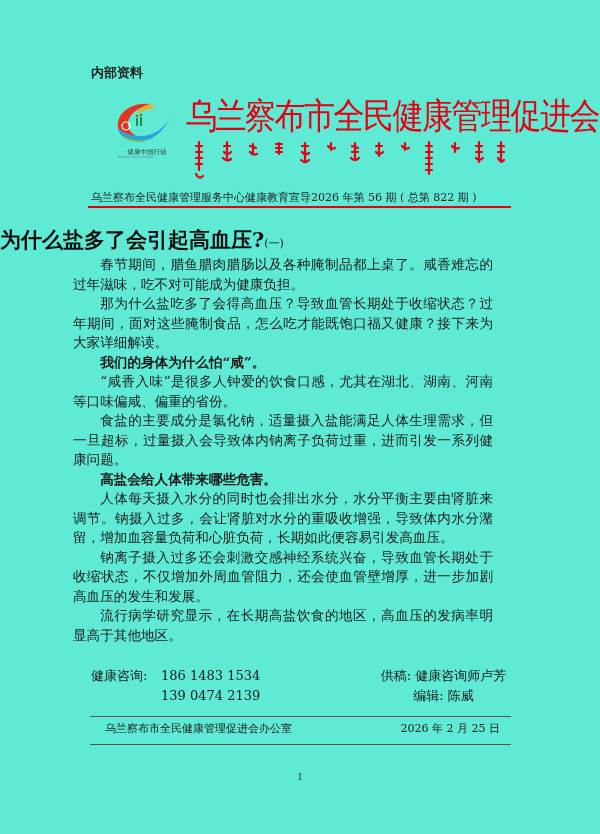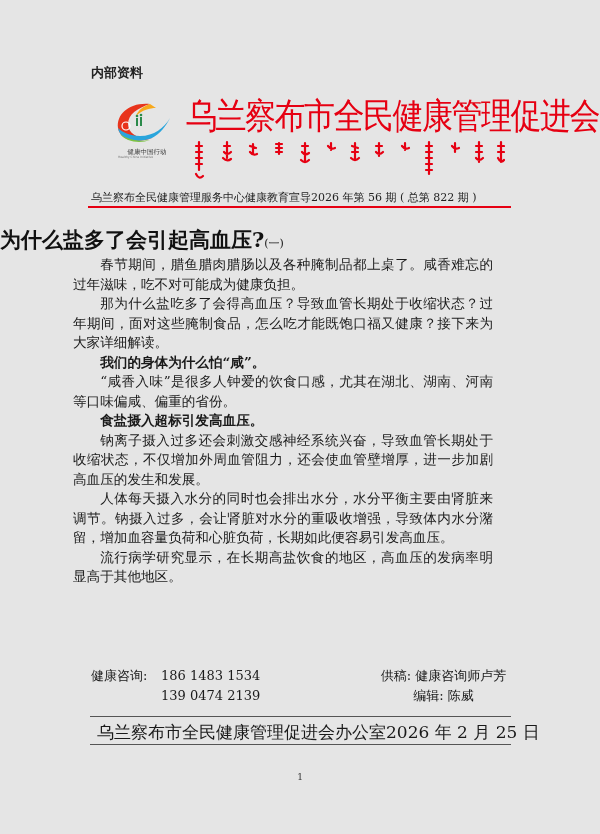--- a/index.html
+++ b/index.html
@@ -1,18 +1,18 @@
 <!DOCTYPE html>
 <html><head>
 <meta charset="utf-8">
 <style>
   html, body { margin: 0; padding: 0; background: #ffffff; }
   body { width: 600px; height: 834px; position: relative; overflow: hidden;
          font-family: "DejaVu Serif", "Liberation Serif", serif; color: #1a1a1a; }
-  .page { position: absolute; left: 0; top: 0; width: 600px; height: 834px; background: #e5e5e5; }
+  .page { position: absolute; left: 0; top: 0; width: 600px; height: 834px; background: #5eead4; }
   .internal { position: absolute; left: 91px; top: 64px; font-family: "DejaVu Sans", "Liberation Sans", sans-serif;
               font-size: 13px; font-weight: bold; color: #222; }
   .logo { position: absolute; left: 110px; top: 98px; width: 70px; height: 70px; }
   .logo-caption { position: absolute; left: 112px; top: 148px; width: 70px; font-family: "DejaVu Sans", sans-serif;
                   font-size: 6.5px; color: #333; text-align: center; }
   .logo-sub { position: absolute; left: 118px; top: 155px; font-family: "DejaVu Sans", sans-serif; font-size: 3px; color: #777; }
   .org-title { position: absolute; left: 186px; top: 92px; font-family: "DejaVu Serif", serif; font-size: 31px;
                color: #e60012; letter-spacing: -1.5px; white-space: nowrap; transform: scaleY(1.15); transform-origin: top left; }
   .mongol { position: absolute; left: 193px; top: 140px; width: 312px; height: 42px; }
   .subline { position: absolute; left: 91px; top: 190px; width: 420px; font-size: 11px; color: #222;
@@ -24,21 +24,21 @@
   .body { position: absolute; left: 73px; top: 255px; width: 420px; font-size: 13.6px; line-height: 19.5px; color: #1a1a1a; }
   .body p { margin: 0; text-indent: 2em; text-align: justify; }
   .body p.heading { font-weight: bold; }
   .contact { position: absolute; left: 91px; top: 666px; width: 420px; font-size: 13px; line-height: 20px; }
   .contact .row { display: flex; justify-content: space-between; }
   .contact .left { display: flex; }
   .contact .label { width: 70px; }
   .contact .right { width: 135px; text-align: center; }
   .rule-top { position: absolute; left: 90px; top: 716px; width: 421px; height: 1px; background: #555; }
   .rule-bot { position: absolute; left: 90px; top: 744px; width: 421px; height: 1px; background: #555; }
-  .footer { position: absolute; left: 97px; top: 721px; width: 395px; font-size: 17px; display: flex; justify-content: space-between; white-space: nowrap; }
+  .footer { position: absolute; left: 105px; top: 721px; width: 395px; font-size: 11px; display: flex; justify-content: space-between; white-space: nowrap; }
   .page-num { position: absolute; left: 0; width: 600px; top: 772px; text-align: center; font-size: 9px; color: #333; }
 </style>
 </head>
 <body>
 
 <div class="page">
 
   <div class="internal">内部资料</div>
 
   <div class="logo">
@@ -87,23 +87,24 @@
 
   <div class="doc-title">
     <span>为什么盐多了会引起高血压?</span><span class="part">(一)</span>
   </div>
 
   <div class="body">
     <p>春节期间，腊鱼腊肉腊肠以及各种腌制品都上桌了。咸香难忘的过年滋味，吃不对可能成为健康负担。</p>
     <p>那为什么盐吃多了会得高血压？导致血管长期处于收缩状态？过年期间，面对这些腌制食品，怎么吃才能既饱口福又健康？接下来为大家详细解读。</p>
     <p class="heading">我们的身体为什么怕“咸”。</p>
     <p>“咸香入味”是很多人钟爱的饮食口感，尤其在湖北、湖南、河南等口味偏咸、偏重的省份。</p>
-    <p class="heading">食盐摄入超标引发高血压。</p>
+    <p>食盐的主要成分是氯化钠，适量摄入盐能满足人体生理需求，但一旦超标，过量摄入会导致体内钠离子负荷过重，进而引发一系列健康问题。</p>
+    <p class="heading">高盐会给人体带来哪些危害。</p>
+    <p>人体每天摄入水分的同时也会排出水分，水分平衡主要由肾脏来调节。钠摄入过多，会让肾脏对水分的重吸收增强，导致体内水分潴留，增加血容量负荷和心脏负荷，长期如此便容易引发高血压。</p>
     <p>钠离子摄入过多还会刺激交感神经系统兴奋，导致血管长期处于收缩状态，不仅增加外周血管阻力，还会使血管壁增厚，进一步加剧高血压的发生和发展。</p>
-    <p>人体每天摄入水分的同时也会排出水分，水分平衡主要由肾脏来调节。钠摄入过多，会让肾脏对水分的重吸收增强，导致体内水分潴留，增加血容量负荷和心脏负荷，长期如此便容易引发高血压。</p>
     <p>流行病学研究显示，在长期高盐饮食的地区，高血压的发病率明显高于其他地区。</p>
   </div>
 
   <div class="contact">
     <div class="row">
       <div class="left">
         <span class="label">健康咨询:</span>
         <span>186 1483 1534</span>
       </div>
       <div class="right">

